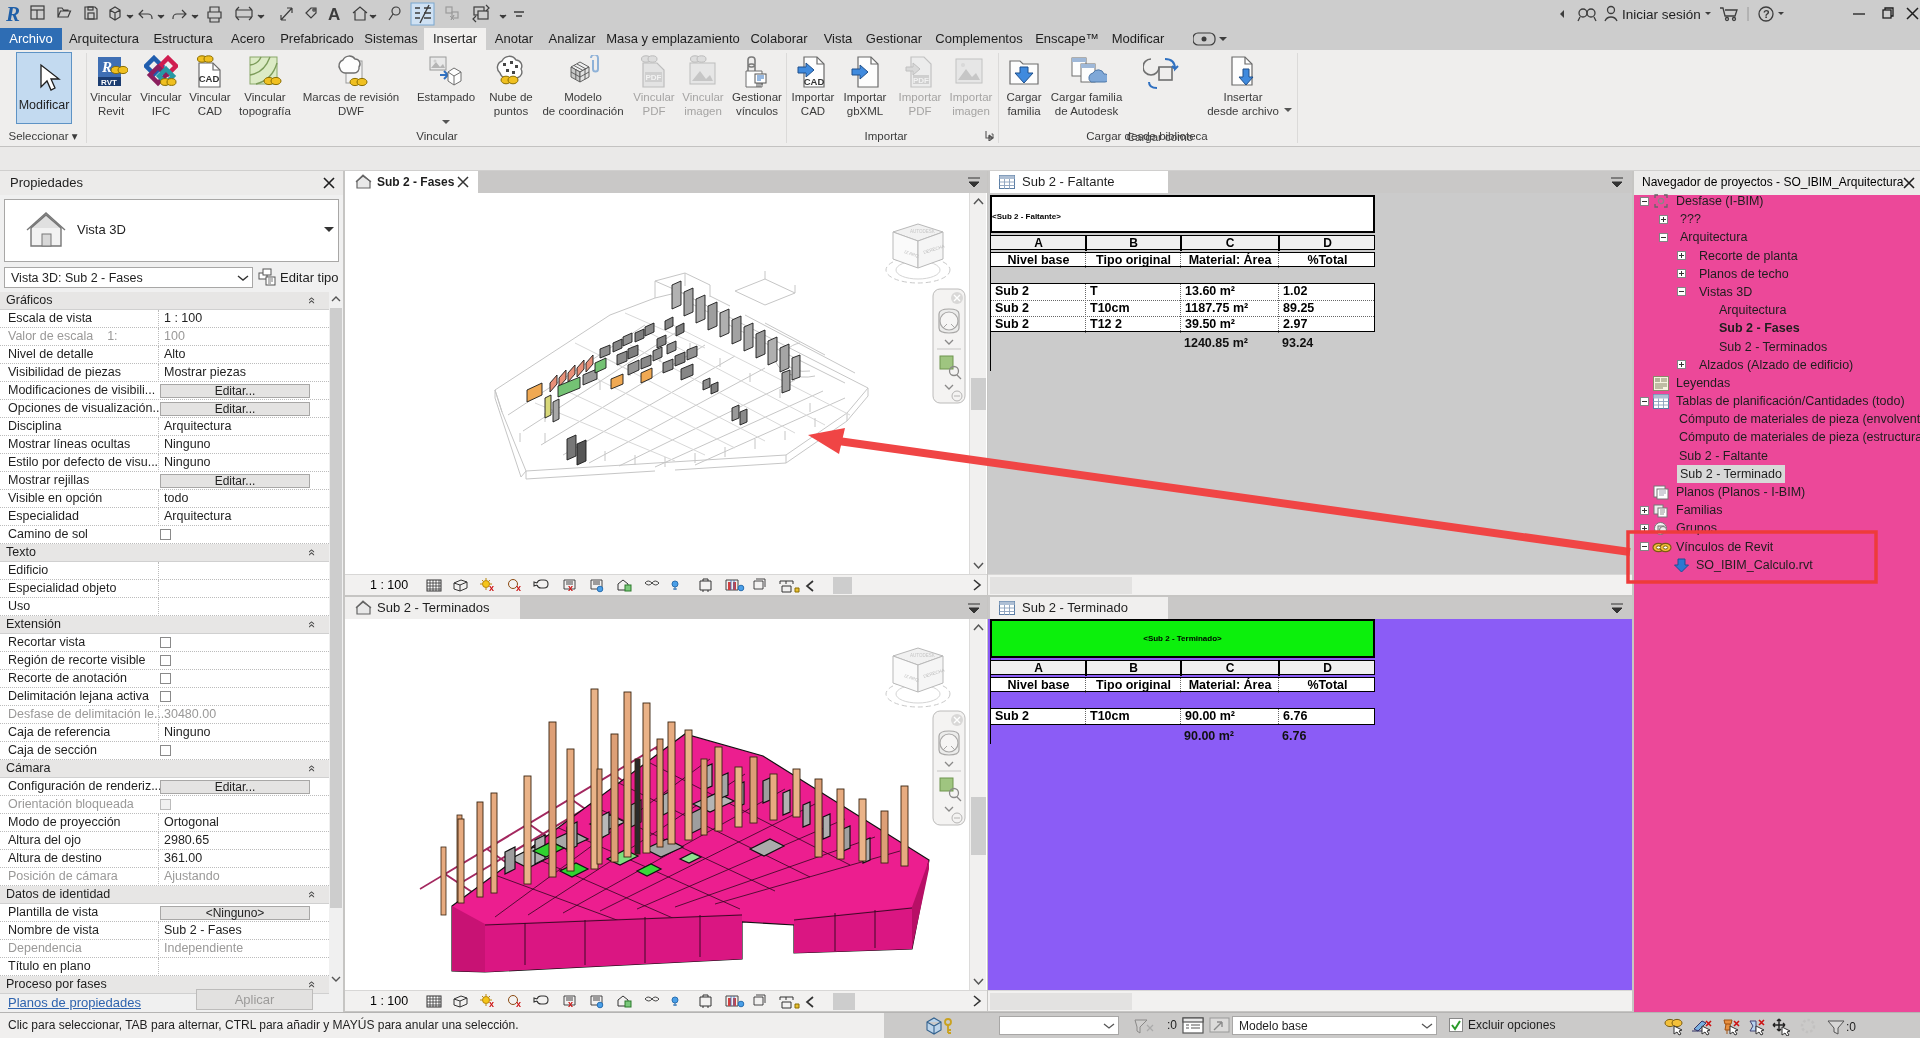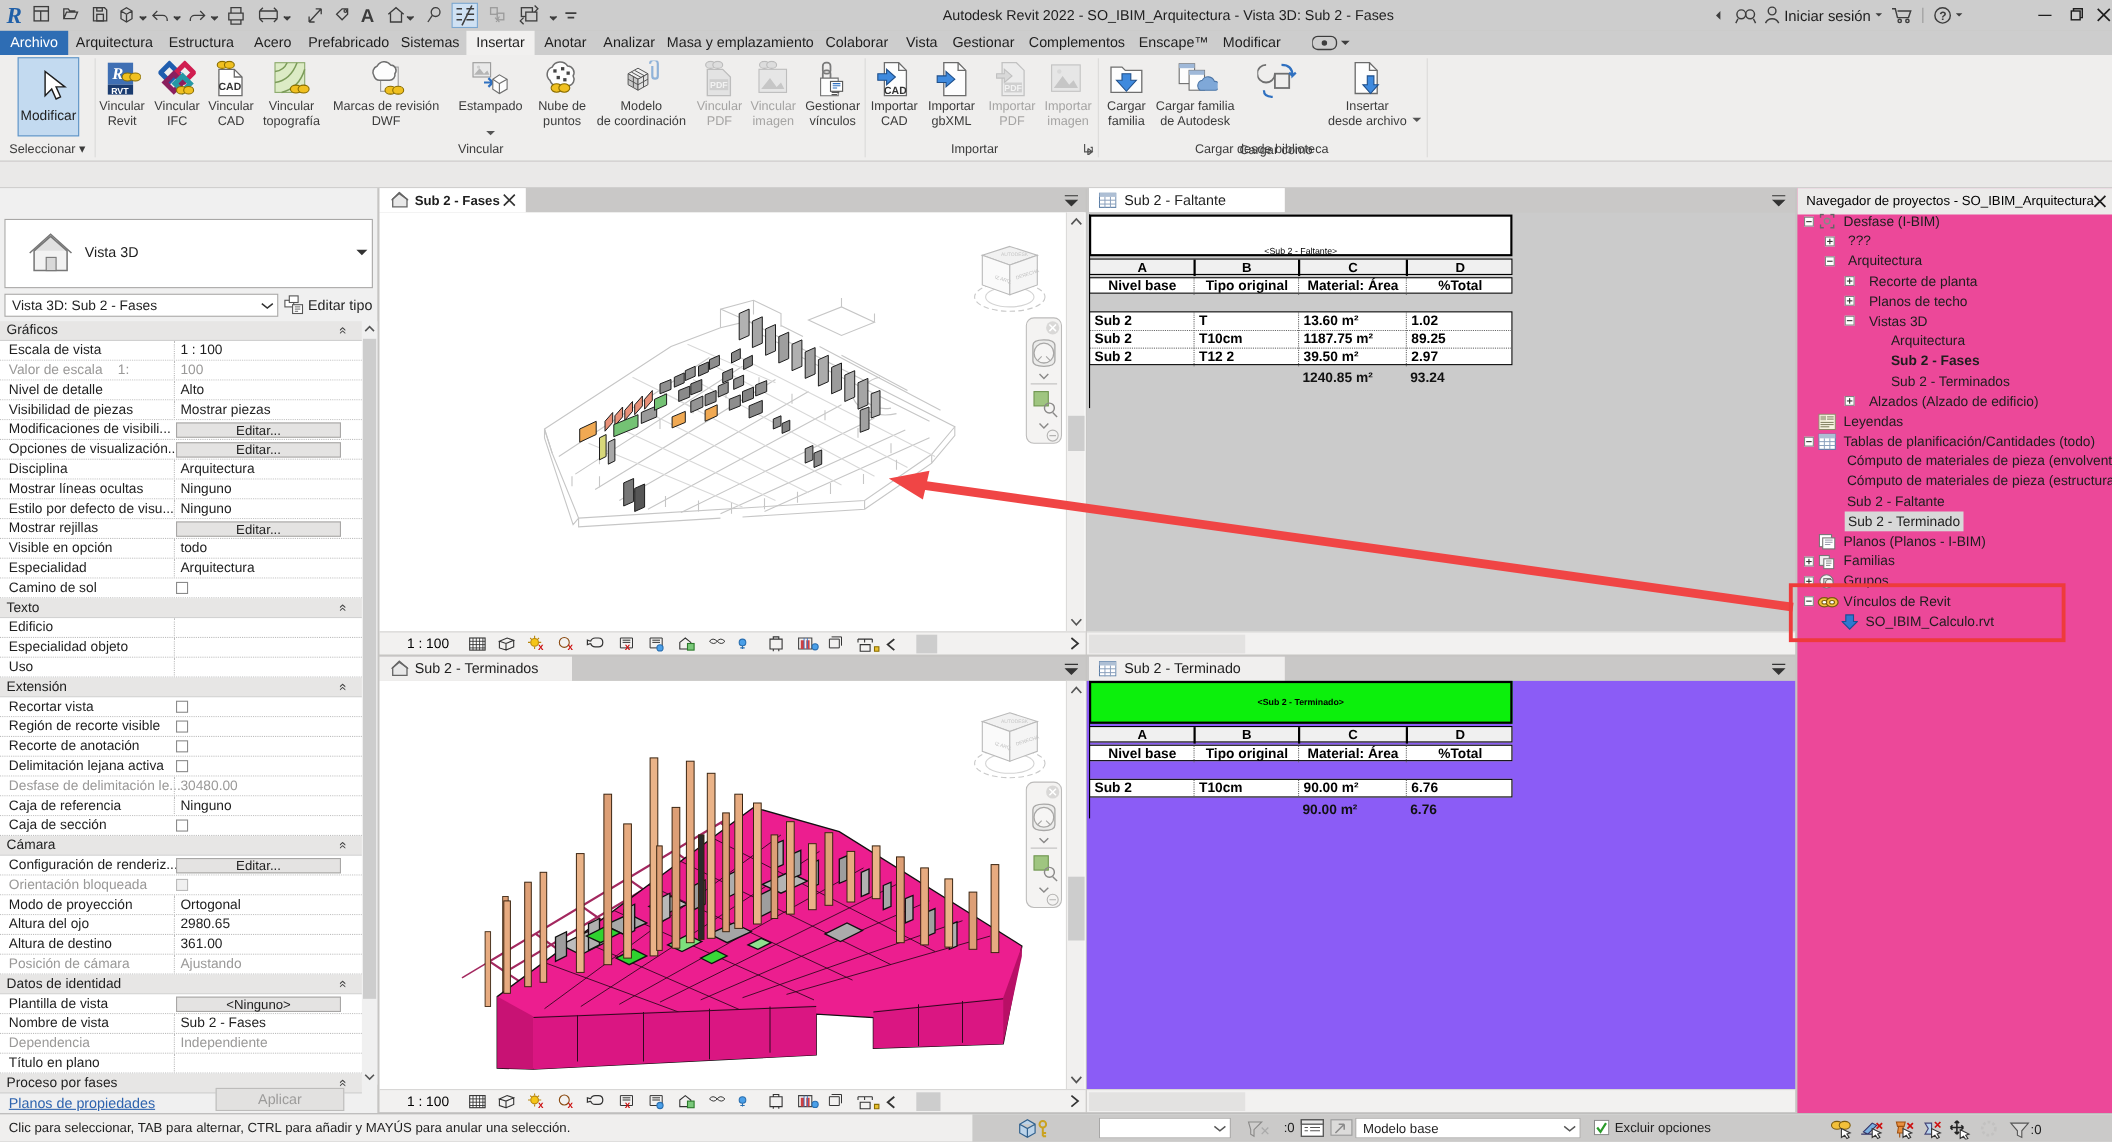--- a/index.html
+++ b/index.html
@@ -85,21 +85,20 @@
         <path d="M450 16 l4 4 M454 15 l-3 5 M451 20 l3-5" stroke-width="1"></path>
   </g>
   <g stroke="#3d3d3d" stroke-width="1.2" fill="none">
     <rect x="474" y="7" width="10" height="8"></rect>
         <rect x="478" y="11" width="10" height="8" fill="#cdcdcd"></rect>
         <path d="M486 5 l3 3 -3 3 M476 22 l-3-3 3-3"></path>
     <path d="M500 15 l3 3 3-3" fill="#3d3d3d"></path>
     <path d="M514 12 h10 M516 16 h6" stroke-width="1.6"></path>
   </g>
 </svg>
-<div class="abs" style="left:857px;top:0;width:420px;height:28px;line-height:28px;font-size:13px;color:#1e1e1e;">Autodesk Revit 2022 - SO_IBIM_Arquitectura - Vista 3D: Sub 2 - Fases</div>
 <svg class="abs" style="left:1550px;top:0" width="370" height="28" viewBox="0 0 370 28">
   <path d="M14 10 l-4 4 4 4 z" fill="#3d3d3d"></path>
   <g stroke="#3d3d3d" stroke-width="1.3" fill="none">
     <circle cx="33" cy="13" r="4"></circle>
         <circle cx="41" cy="13" r="4"></circle>
         <path d="M30 17 l-2 4 M44 17 l2 4"></path>
     <circle cx="61" cy="10" r="3.5"></circle>
         <path d="M55 21 a6.5 6.5 0 0 1 12 0"></path>
   </g>
   <text x="72" y="19" font-size="13.5" fill="#1e1e1e">Iniciar sesión</text>
@@ -369,20 +368,26 @@
 <div id="props" class="abs">
 <style>
 .prow { height:18px; line-height:17px; border-bottom:1px dotted #bcbcbc; position:relative; background:#fff; padding-left:8px; white-space:nowrap; overflow:hidden; }
 .prow .val { position:absolute; left:158px; top:0; width:154px; height:18px; border-left:1px dotted #bcbcbc; padding-left:5px; line-height:17px; }
 .psec { height:18px; line-height:17px; background:#e7e6e5; padding-left:6px; position:relative; border-bottom:1px solid #d0d0d0; }
 .psec:after { content:"«"; position:absolute; right:14px; top:0; transform:rotate(90deg); color:#444; }
 .pbtn { position:absolute; left:160px; top:1.5px; width:150px; height:14.5px; background:#e4e3e2; border:1px solid #a8a7a6; font-size:12px; text-align:center; line-height:12px; }
 .pcb { position:absolute; left:160px; top:3px; width:11px; height:11px; background:#fff; border:1px solid #8a8a8a; }
 .gray { color:#9a9998; }
 </style>
+<div class="abs" style="left:0;top:0;width:343px;height:24px;background:#ecebea;">
+  <span style="position:absolute;left:10px;top:4px;font-size:13px;">Propiedades</span>
+  <svg class="abs" style="left:322px;top:5px" width="14" height="14">
+        <path d="M2 2 l10 10 M12 2 l-10 10" stroke="#1e1e1e" stroke-width="1.6"></path>
+      </svg>
+</div>
 <div class="abs" style="left:4px;top:28px;width:335px;height:63px;background:#fff;border:1px solid #a8a7a6;">
   <svg class="abs" style="left:18px;top:8px" width="46" height="46" viewBox="0 0 46 46">
     <path d="M8 20 L23 7 L38 20 L38 38 L8 38 Z" fill="#f2f2f2" stroke="#777" stroke-width="1.4"></path>
     <path d="M8 20 L23 7 L38 20" fill="#e0e0e0" stroke="#777" stroke-width="1.4"></path>
     <path d="M4 22 L23 5 L42 22" fill="none" stroke="#777" stroke-width="1.4"></path>
     <rect x="19" y="26" width="9" height="12" fill="#d8d8d8" stroke="#777"></rect>
   </svg>
   <span style="position:absolute;left:72px;top:22px;font-size:13px;">Vista 3D</span>
   <svg class="abs" style="left:318px;top:26px" width="12" height="8">
         <path d="M1 1 l5 5 5-5 z" fill="#333"></path>
@@ -825,21 +830,21 @@
         <rect x="0.5" y="0.5" width="15" height="3.5" fill="#aebfd4"></rect>
         <path d="M0.5 7 h15 M0.5 10.5 h15 M5.5 4 v10 M10.5 4 v10" stroke="#8aa0bc" stroke-width="0.9"></path>
       </svg>
   <span style="position:absolute;left:32px;">Sub 2 - Faltante</span>
 </div>
 <svg class="abs" style="right:8px;top:5px" width="14" height="12">
       <path d="M1 2 h12 M2 6 l5 5 5-5 z" stroke="#333" fill="#333"></path>
     </svg>
 <div class="viewbody" style="height:381px;background:#cbcbcb;">
   <div class="abs" style="left:2px;top:2px;width:385px;height:38px;background:#fff;border:2px solid #000;">
-    <div style="text-align:center;font-size:8px;font-weight:normal;margin-top:27px;">&lt;Sub 2 - Faltante&gt;</div>
+    <div style="font-size:8px;font-weight:bold;margin-top:15px;">&lt;Sub 2 - Faltante&gt;</div>
   </div>
   <div class="abs" style="left:2px;top:42px;width:385px;height:15px;background:#f0f0f0;border:1px solid #000;font-weight:bold;font-size:12px;">
     <span class="abs" style="left:0;width:95px;text-align:center;">A</span>
     <span class="abs" style="left:95px;width:95px;text-align:center;">B</span>
     <span class="abs" style="left:190px;width:98px;text-align:center;">C</span>
     <span class="abs" style="left:288px;width:97px;text-align:center;">D</span>
     <span class="abs" style="left:94px;width:2px;height:15px;background:#000;"></span>
     <span class="abs" style="left:189px;width:2px;height:15px;background:#000;"></span>
     <span class="abs" style="left:287px;width:2px;height:15px;background:#000;"></span>
   </div>

